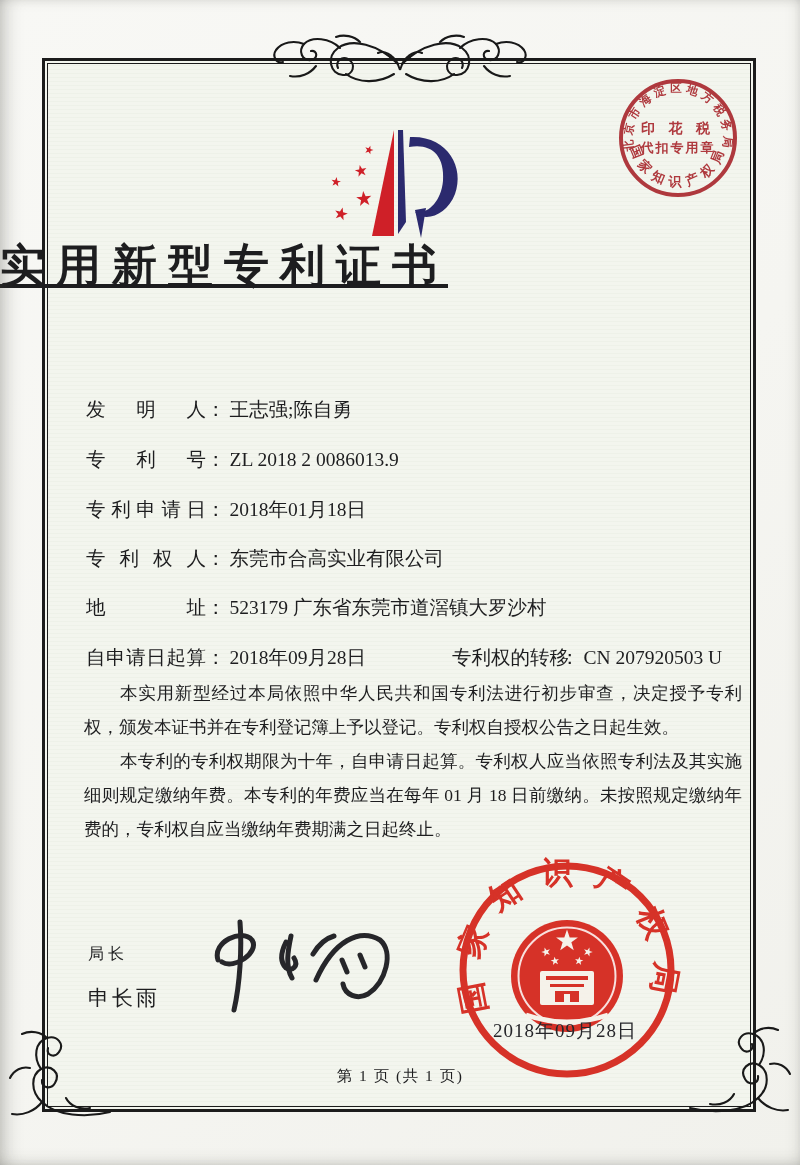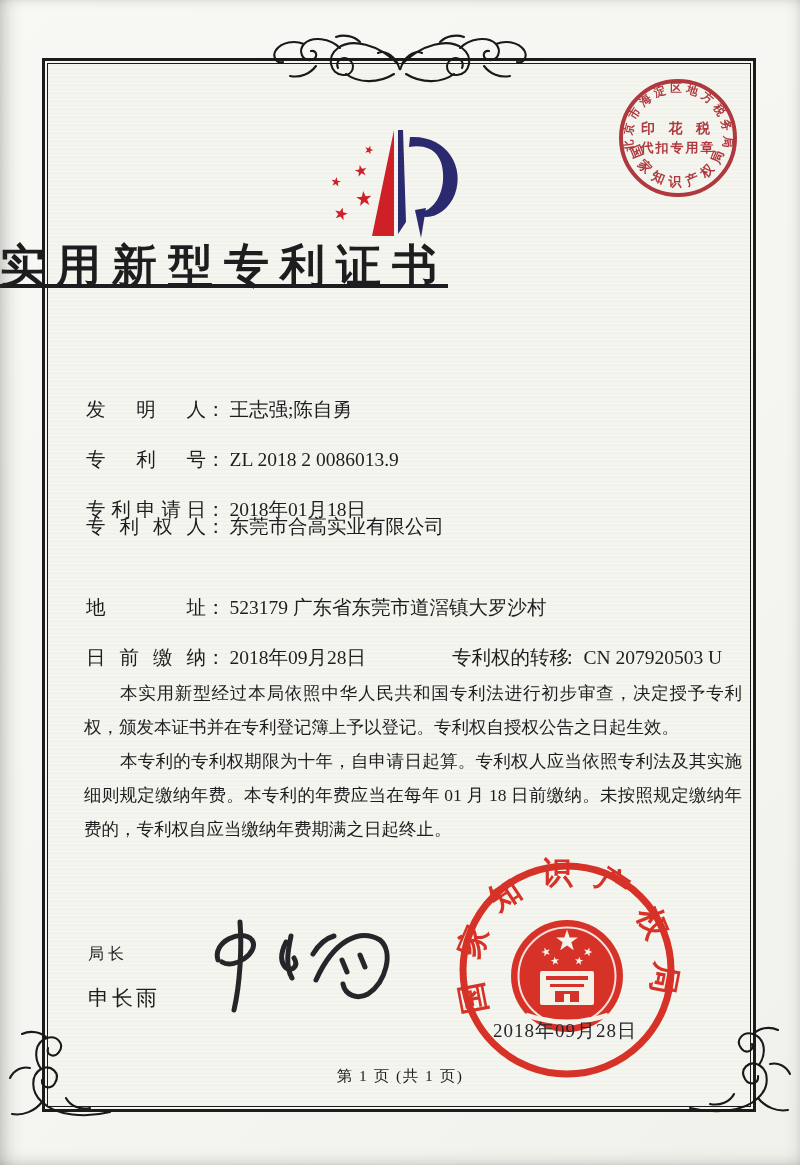--- a/index.html
+++ b/index.html
@@ -117,28 +117,28 @@
 
   <div class="field-row" style="top:396px">
     <span class="flabel">发明人</span><span class="colon">：</span><span class="fvalue">王志强;陈自勇</span>
   </div>
   <div class="field-row" style="top:446px">
     <span class="flabel">专利号</span><span class="colon">：</span><span class="fvalue">ZL 2018 2 0086013.9</span>
   </div>
   <div class="field-row" style="top:496px">
     <span class="flabel">专利申请日</span><span class="colon">：</span><span class="fvalue">2018年01月18日</span>
   </div>
-  <div class="field-row" style="top:513px">
+  <div class="field-row" style="top:545px">
     <span class="flabel">专利权人</span><span class="colon">：</span><span class="fvalue">东莞市合高实业有限公司</span>
   </div>
   <div class="field-row" style="top:594px">
     <span class="flabel">地址</span><span class="colon">：</span><span class="fvalue">523179 广东省东莞市道滘镇大罗沙村</span>
   </div>
   <div class="field-row" style="top:644px">
-    <span class="flabel">日前缴纳</span><span class="colon">：</span><span class="fvalue">2018年09月28日</span>
+    <span class="flabel">自申请日起算</span><span class="colon">：</span><span class="fvalue">2018年09月28日</span>
   </div>
   <div class="grant-no">
     <span class="flabel">专利权的转移</span><span class="colon">：</span><span class="fvalue">CN 207920503 U</span>
   </div>
 
   <div class="body-text">
     <p>本实用新型经过本局依照中华人民共和国专利法进行初步审查，决定授予专利权，颁发本证书并在专利登记簿上予以登记。专利权自授权公告之日起生效。</p>
     <p>本专利的专利权期限为十年，自申请日起算。专利权人应当依照专利法及其实施细则规定缴纳年费。本专利的年费应当在每年 01 月 18 日前缴纳。未按照规定缴纳年费的，专利权自应当缴纳年费期满之日起终止。</p>
   </div>
 

